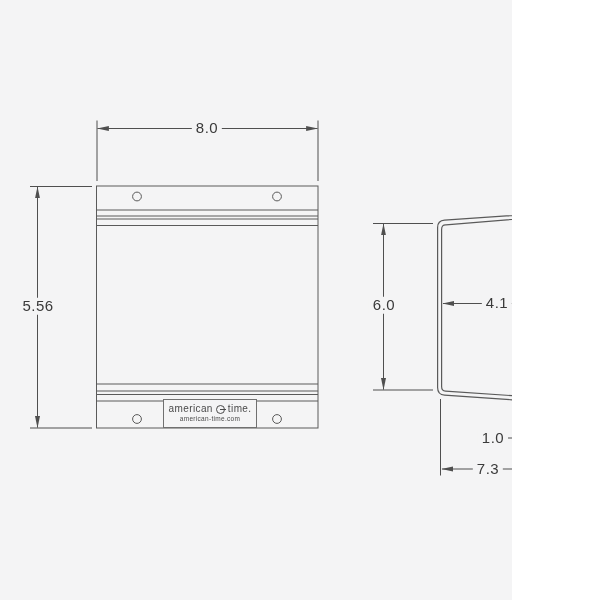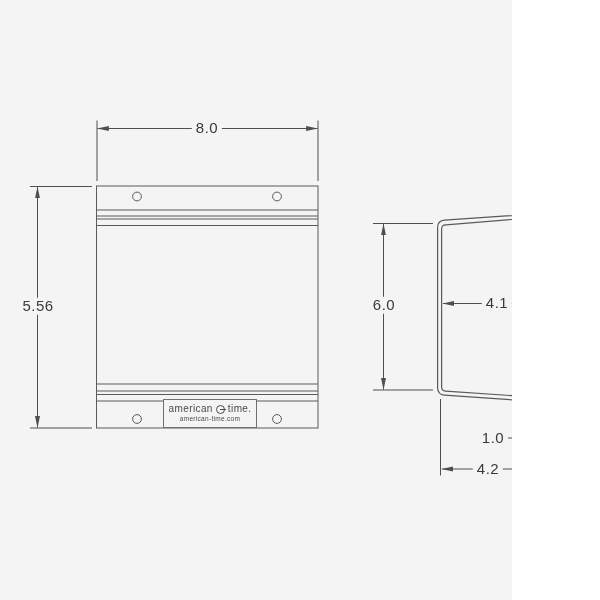--- a/index.html
+++ b/index.html
@@ -162,21 +162,21 @@
   <div class="dim-label" style="left:207px;top:128px;">8.0</div>
 
   <div class="dim-label" style="left:38px;top:306px;">5.56</div>
 
   <div class="dim-label" style="left:384px;top:305px;">6.0</div>
 
   <div class="dim-label" style="left:497px;top:303px;">4.1</div>
 
   <div class="dim-label" style="left:493px;top:438px;text-align:right;">1.0</div>
 
-  <div class="dim-label" style="left:488px;top:469px;">4.2</div>
+  <div class="dim-label" style="left:488px;top:469px;">7.3</div>
 
   <div class="logo-plate">
     <div class="logo-line1">
       <span>american</span>
       <span class="clock-icon">
           <i></i>
         </span>
       <span>time.</span>
     </div>
     <div class="logo-line2">american-time.com</div>

